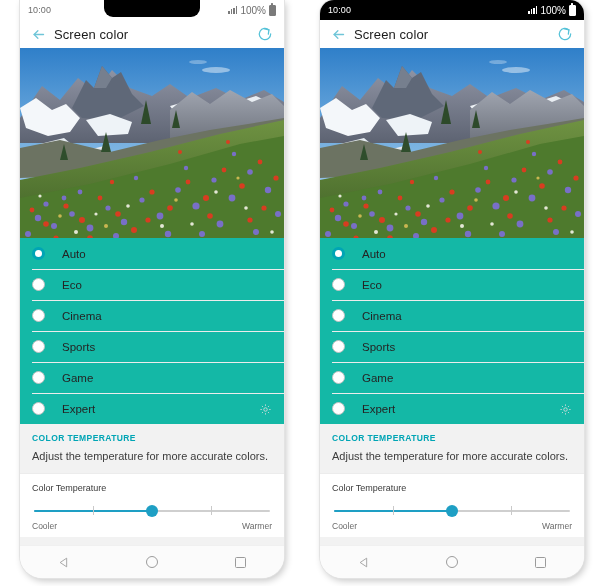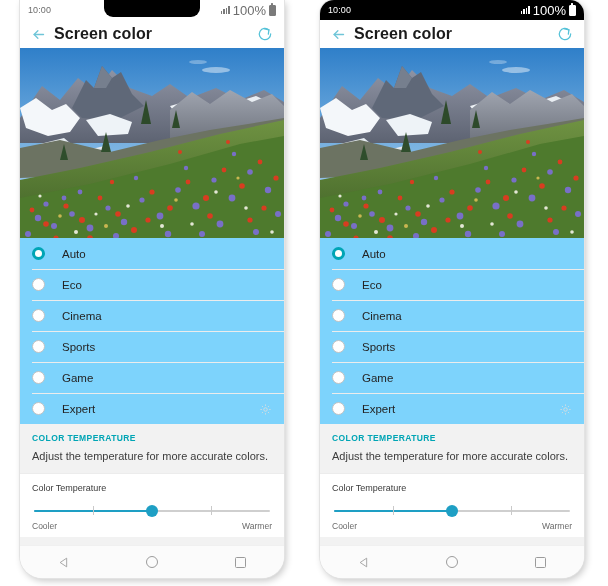--- a/index.html
+++ b/index.html
@@ -48,37 +48,37 @@
   .sig i:nth-child(2){left:2.4px;height:4.6px;}
   .sig i:nth-child(3){left:4.8px;height:6.2px;}
   .sig i:nth-child(4){left:7.2px;height:8px;}
   .batt{
     display:inline-block;width:5px;height:9px;border:1px solid #7a7a7a;
     border-radius:1px;position:relative;background:#7a7a7a;
   }
   .statusbar.dark .batt{border-color:#fff;background:#fff;}
   .batt:before{content:"";position:absolute;top:-2.2px;left:1.1px;width:2.4px;height:1.4px;background:#7a7a7a;border-radius:.5px;}
   .statusbar.dark .batt:before{background:#fff;}
-  .pct{font-size:13px;}
+  .pct{font-size:10px;}
 
   
   .appbar{
     flex:0 0 28px;height:28px;background:#ffffff;
     display:flex;align-items:center;padding:0 11px;box-sizing:border-box;
   }
   .back-ic{width:15px;height:15px;flex:0 0 15px;margin-right:8px;cursor:pointer;}
-  .appbar-title{font-size:16px;font-weight:bold;color:#1b1b1b;letter-spacing:.1px;flex:1;}
+  .appbar-title{font-size:13px;font-weight:normal;color:#1b1b1b;letter-spacing:.1px;flex:1;}
   .reset-ic{width:16px;height:16px;flex:0 0 16px;cursor:pointer;}
 
   
   .hero{flex:0 0 190px;height:190px;position:relative;overflow:hidden;background:#6fa8d6;}
   .hero svg{display:block;width:100%;height:100%;}
 
   
-  .list{background:#7dd3fc;}
+  .list{background:#14b8a6;}
   .row{
     height:31px;display:flex;align-items:center;
     padding:0 12px 0 12px;box-sizing:border-box;position:relative;
     cursor:pointer;
   }
   .row + .row:before{
     content:"";position:absolute;left:12px;right:0;top:0;height:1px;background:#ececec;
   }
   .radio{
     width:13px;height:13px;border-radius:50%;border:1.3px solid #c2c2c2;

